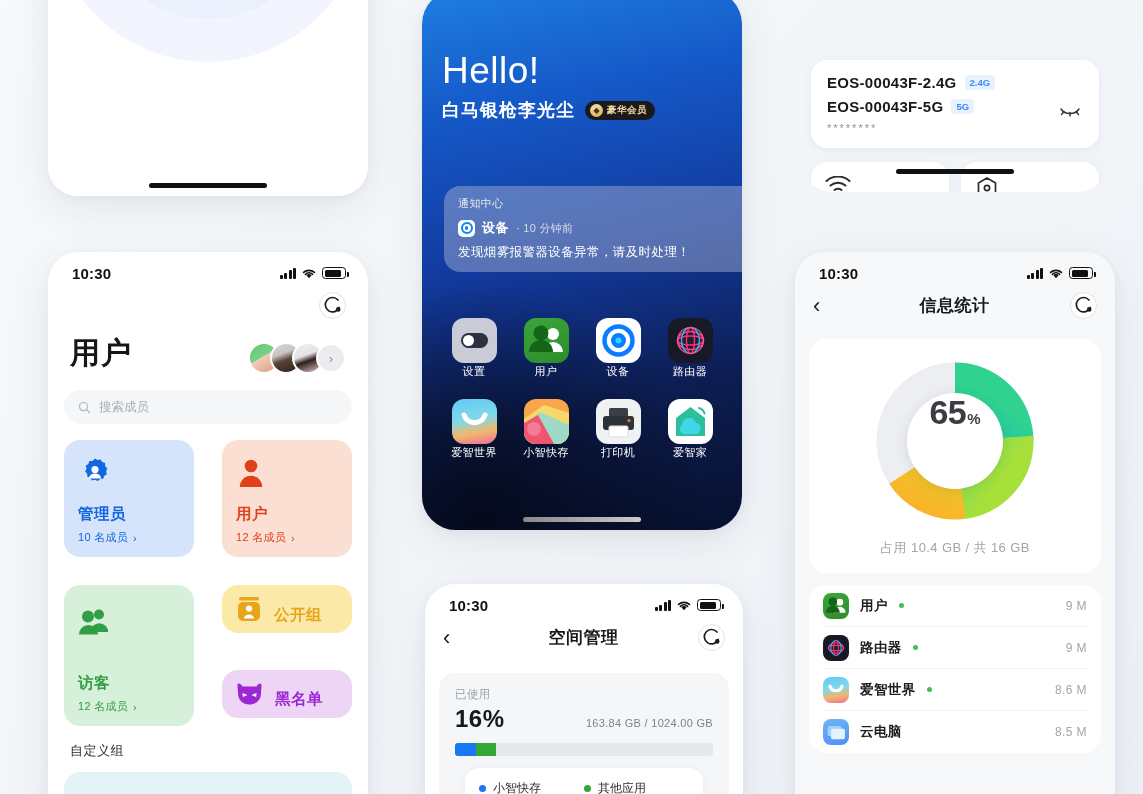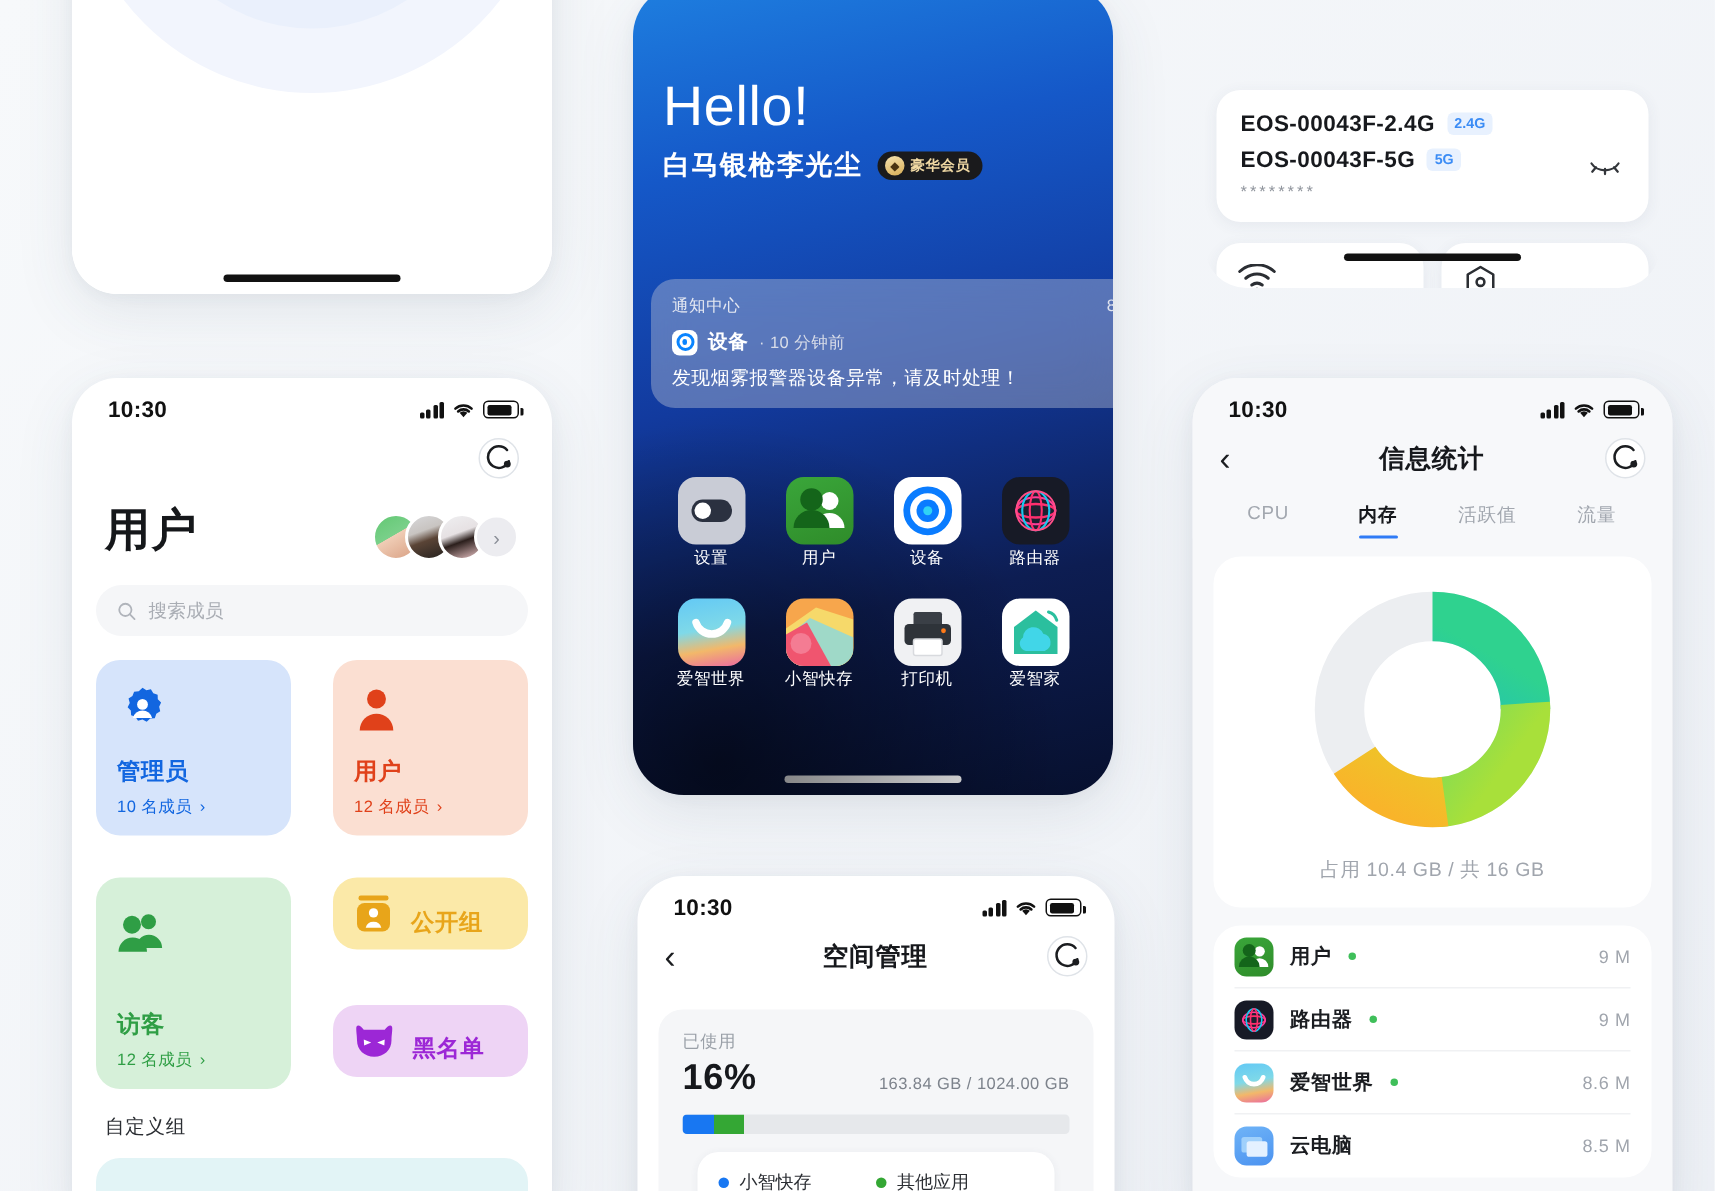--- a/index.html
+++ b/index.html
@@ -75,21 +75,21 @@
      background: radial-gradient(120% 70% at 18% 96%, rgba(0,0,0,.55), rgba(0,0,0,0) 60%); }
   .hello { position:absolute; left:20px; top:62px; color:#fff; z-index:3;}
   .hello h1 { font-size:37px; font-weight:400; letter-spacing:.5px; line-height:1; }
   .hello-row { display:flex; align-items:center; gap:10px; margin-top:9px; }
   .hello-name { font-size:18px; font-weight:700; letter-spacing:1px; }
   .vip { display:inline-flex; align-items:center; gap:4px; background:#1a1a1c;
          border-radius:11px; padding:3px 8px 3px 5px; }
   .vip .dia { width:13px;height:13px;border-radius:50%;background:linear-gradient(160deg,#f6e3b0,#d8ad55);
               display:flex;align-items:center;justify-content:center;color:#4a3310;font-size:8px;font-weight:700;}
   .vip .vt { font-size:9.5px; color:#f0d9a4; letter-spacing:.5px; font-weight:700;}
-  .notif { position:absolute; left:12px; top:196px; width:324px; border-radius:16px; z-index:3;
+  .notif { position:absolute; left:22px; top:196px; width:324px; border-radius:16px; z-index:3;
            background: rgba(196,201,215,.40); backdrop-filter: blur(14px); padding:10px 14px 12px; }
   .notif-top { display:flex; justify-content:space-between; align-items:center; }
   .notif-ctr { font-size:11px; color:#e6e9f2; letter-spacing:.4px;}
   .notif-badge { font-size:11px; color:#dfe3ee; }
   .notif-app { display:flex; align-items:center; gap:7px; margin-top:8px; }
   .notif-ic { width:17px;height:17px;border-radius:5px;background:#fff;display:flex;align-items:center;justify-content:center;flex:none;}
   .notif-ic i { width:12px;height:12px;border-radius:50%;border:2.5px solid #0a84ff;display:block;position:relative;}
   .notif-ic i::after{content:"";position:absolute;inset:2.2px;border-radius:50%;background:#0a84ff;}
   .notif-name { font-size:13px; font-weight:700; color:#fff; letter-spacing:.5px;}
   .notif-time { font-size:11px; color:#d9dde8; letter-spacing:.3px;}
@@ -521,26 +521,20 @@
       <div class="back">‹</div>
       <div class="nav-title">信息统计</div>
       <div class="refresh">
         <svg width="25" height="25" viewBox="0 0 25 25">
           <path d="M18 7 A7.2 7.2 0 1 0 19.2 14.5" stroke="#1b1d20" stroke-width="1.7" fill="none" stroke-linecap="round"></path>
           <circle cx="18.2" cy="16.4" r="2.3" fill="#1b1d20"></circle>
         </svg>
       </div>
     </div>
 
-    <div class="tabs">
-      <div class="tab">CPU</div>
-      <div class="tab active">内存</div>
-      <div class="tab">活跃值</div>
-      <div class="tab">流量</div>
-    </div>
 
     <div class="donut-card">
       <div class="donut">
         <svg width="168" height="168" viewBox="0 0 168 168">
           <defs>
             <linearGradient id="g1" x1="0.2" y1="0" x2="1" y2="0.45">
               <stop offset="0%" stop-color="#13aee2"></stop>
                 <stop offset="100%" stop-color="#2fd28f"></stop>
             </linearGradient>
             <linearGradient id="g2" x1="1" y1="0.1" x2="0.35" y2="1">
@@ -550,20 +544,24 @@
             <linearGradient id="g3" x1="0.85" y1="0.6" x2="0" y2="0.15">
               <stop offset="0%" stop-color="#d9e425"></stop>
                 <stop offset="100%" stop-color="#f9b42a"></stop>
             </linearGradient>
           </defs>
           <circle cx="84" cy="84" r="62" fill="none" stroke="#eceef1" stroke-width="33"></circle>
           <circle cx="84" cy="84" r="62" fill="none" stroke="url(#g1)" stroke-width="33" stroke-dasharray="97 293" transform="rotate(-90 84 84)"></circle>
           <circle cx="84" cy="84" r="62" fill="none" stroke="url(#g2)" stroke-width="33" stroke-dasharray="97 293" transform="rotate(-90 84 84)" stroke-dashoffset="-93"></circle>
           <circle cx="84" cy="84" r="62" fill="none" stroke="url(#g3)" stroke-width="33" stroke-dasharray="70 320" transform="rotate(-90 84 84)" stroke-dashoffset="-186"></circle>
         </svg>
+        <div class="donut-hole">
+          <span class="donut-val">65</span>
+          <span class="donut-pct">%</span>
+        </div>
       </div>
       <div class="donut-sub">占用 10.4 GB / 共 16 GB</div>
     </div>
 
     <div class="applist2">
       <div class="arow">
         <span class="aic" style="background:linear-gradient(160deg,#3aa63a,#2f8c2a);">
           <svg width="26" height="26" viewBox="0 0 45 45">
             <circle cx="29" cy="16" r="6" fill="#fff"></circle>
               <path d="M19 34 a10 10 0 0 1 20 0 Z" fill="#fff"></path>

